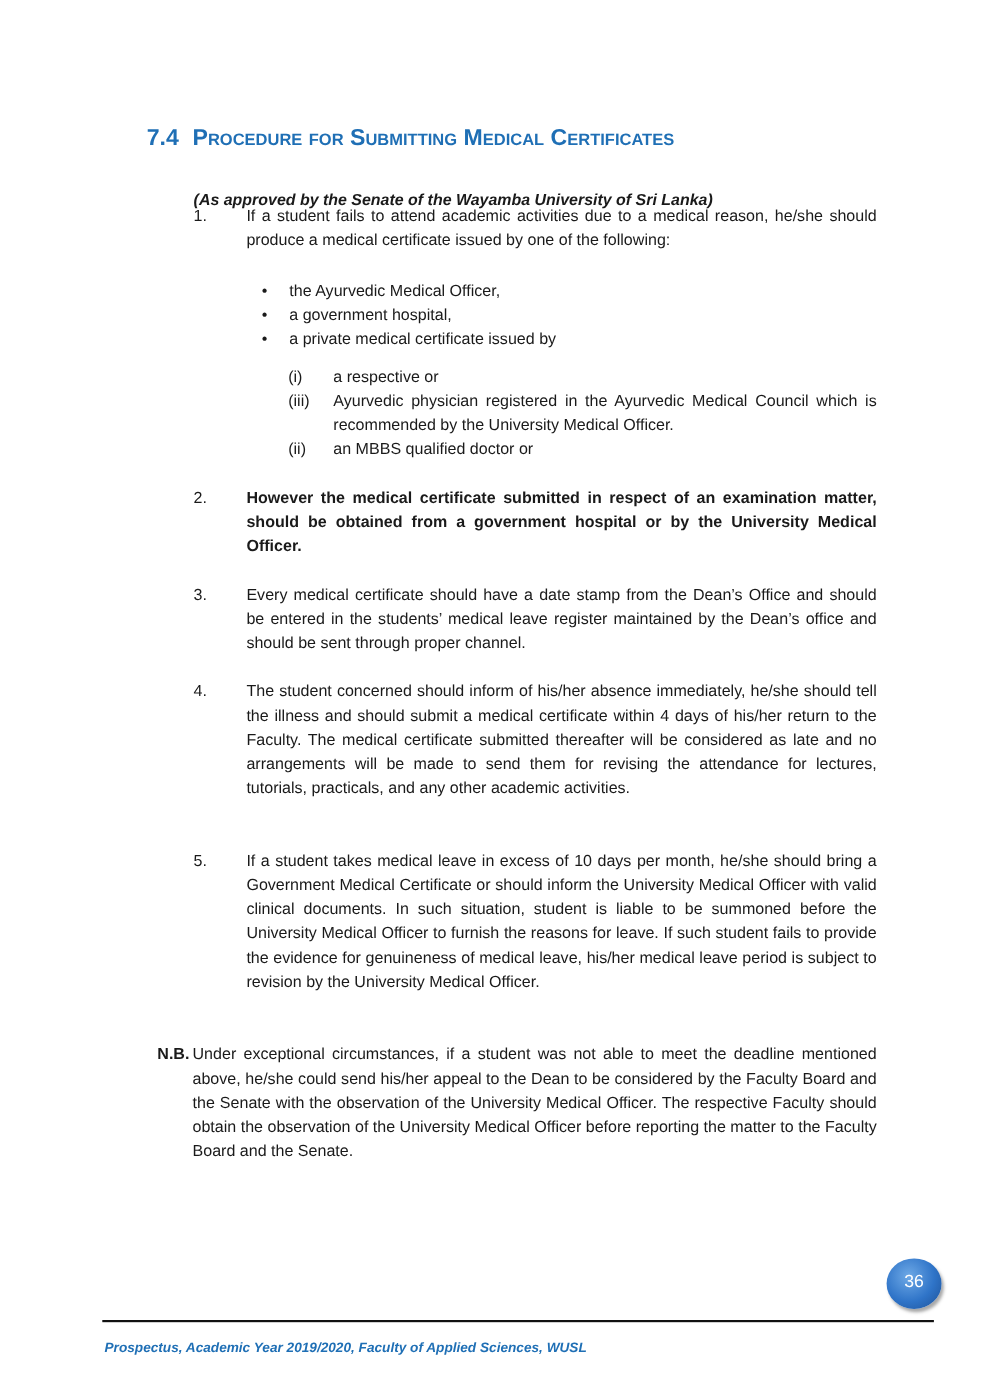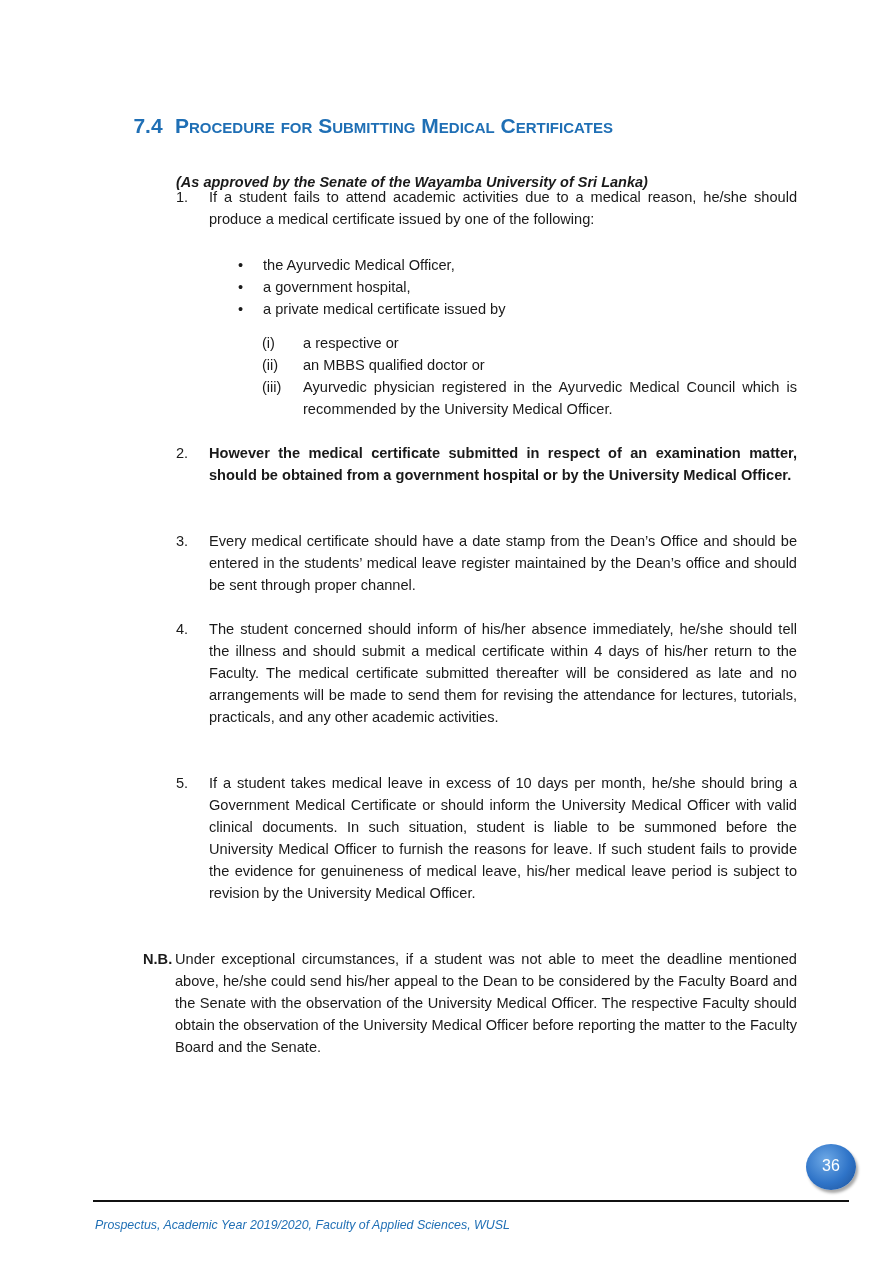--- a/index.html
+++ b/index.html
@@ -7,34 +7,34 @@
          font-family: "Liberation Sans", "DejaVu Sans", sans-serif; color: #1a1a1a; }
   .heading { position: absolute; left: 121px; top: 114px; color: #1f6fb5; font-weight: bold;
              font-size: 21px; letter-spacing: 0px; white-space: nowrap; }
   .heading .num { display: inline-block; width: 54px; text-align: center; }
   .heading .title { font-variant: small-caps; }
   .subheading { position: absolute; left: 176px; top: 145px; font-weight: bold; font-style: italic;
                 font-size: 14.5px; color: #1a1a1a; white-space: nowrap; margin-top: 29px; }
   .body { position: absolute; left: 0; top: 0; width: 893px; font-size: 14.6px; line-height: 22px; }
   .item { position: absolute; left: 176px; width: 621px; }
   .item .n { position: absolute; left: 0; top: 0; }
-  .item .t { margin-left: 33px; text-align: justify; }
+  .item .t { margin-left: 48px; text-align: justify; }
   .bold .t { font-weight: bold; }
   .bullets { position: absolute; left: 236px; width: 561px; }
   .bullet { position: relative; padding-left: 27px; height: 22px; }
   .bullet .dot { position: absolute; left: 2px; top: 0; }
   .roman { position: absolute; left: 262px; width: 535px; }
   .ritem { position: relative; padding-left: 41px; }
   .ritem .r { position: absolute; left: 0; top: 0; }
   .ritem .rt { text-align: justify; }
   .nb { position: absolute; left: 143px; width: 654px; }
   .nb .lbl { position: absolute; left: 0; top: 0; font-weight: bold; }
   .nb .t { margin-left: 32px; text-align: justify; }
   .rule { position: absolute; left: 93px; top: 1200px; width: 756px; height: 2px; background: #111; }
-  .footer { position: absolute; left: 95px; top: 1218px; font-style: italic; font-weight: normal;
+  .footer { position: absolute; left: 95px; top: 1218px; font-style: italic; font-weight: bold;
             font-size: 12.4px; color: #1f6fb5; white-space: nowrap; }
   .pagenum { position: absolute; left: 806px; top: 1144px; width: 50px; height: 46px; border-radius: 50%;
              background: radial-gradient(circle at 40% 35%, #6ea9e6 0%, #2f74c8 55%, #1d4f94 100%);
              color: #ffffff; font-size: 16px; text-align: center; line-height: 44px;
              box-shadow: 2px 3px 3px rgba(0,0,0,0.35); }
 </style>
 </head>
 <body>
 
 <div class="heading">
@@ -62,26 +62,26 @@
       <span>a private medical certificate issued by</span>
     </div>
   </div>
 
   <div class="roman" style="top:332px">
     <div class="ritem">
       <span class="r">(i)</span>
       <div class="rt">a respective   or</div>
     </div>
     <div class="ritem">
+      <span class="r">(iii)</span>
+      <div class="rt">Ayurvedic physician registered in the Ayurvedic Medical Council which is recommended by the University Medical Officer.</div>
+    </div>
+    <div class="ritem">
       <span class="r">(ii)</span>
       <div class="rt">an MBBS qualified doctor or</div>
-    </div>
-    <div class="ritem">
-      <span class="r">(iii)</span>
-      <div class="rt">Ayurvedic physician registered in the Ayurvedic Medical Council which is recommended by the University Medical Officer.</div>
     </div>
   </div>
 
   <div class="item bold" style="top:442px">
     <span class="n">2.</span>
     <div class="t">However the medical certificate submitted in respect of an examination matter, should be obtained from a government hospital or by the University Medical Officer.</div>
   </div>
 
   <div class="item" style="top:530px">
     <span class="n">3.</span>

